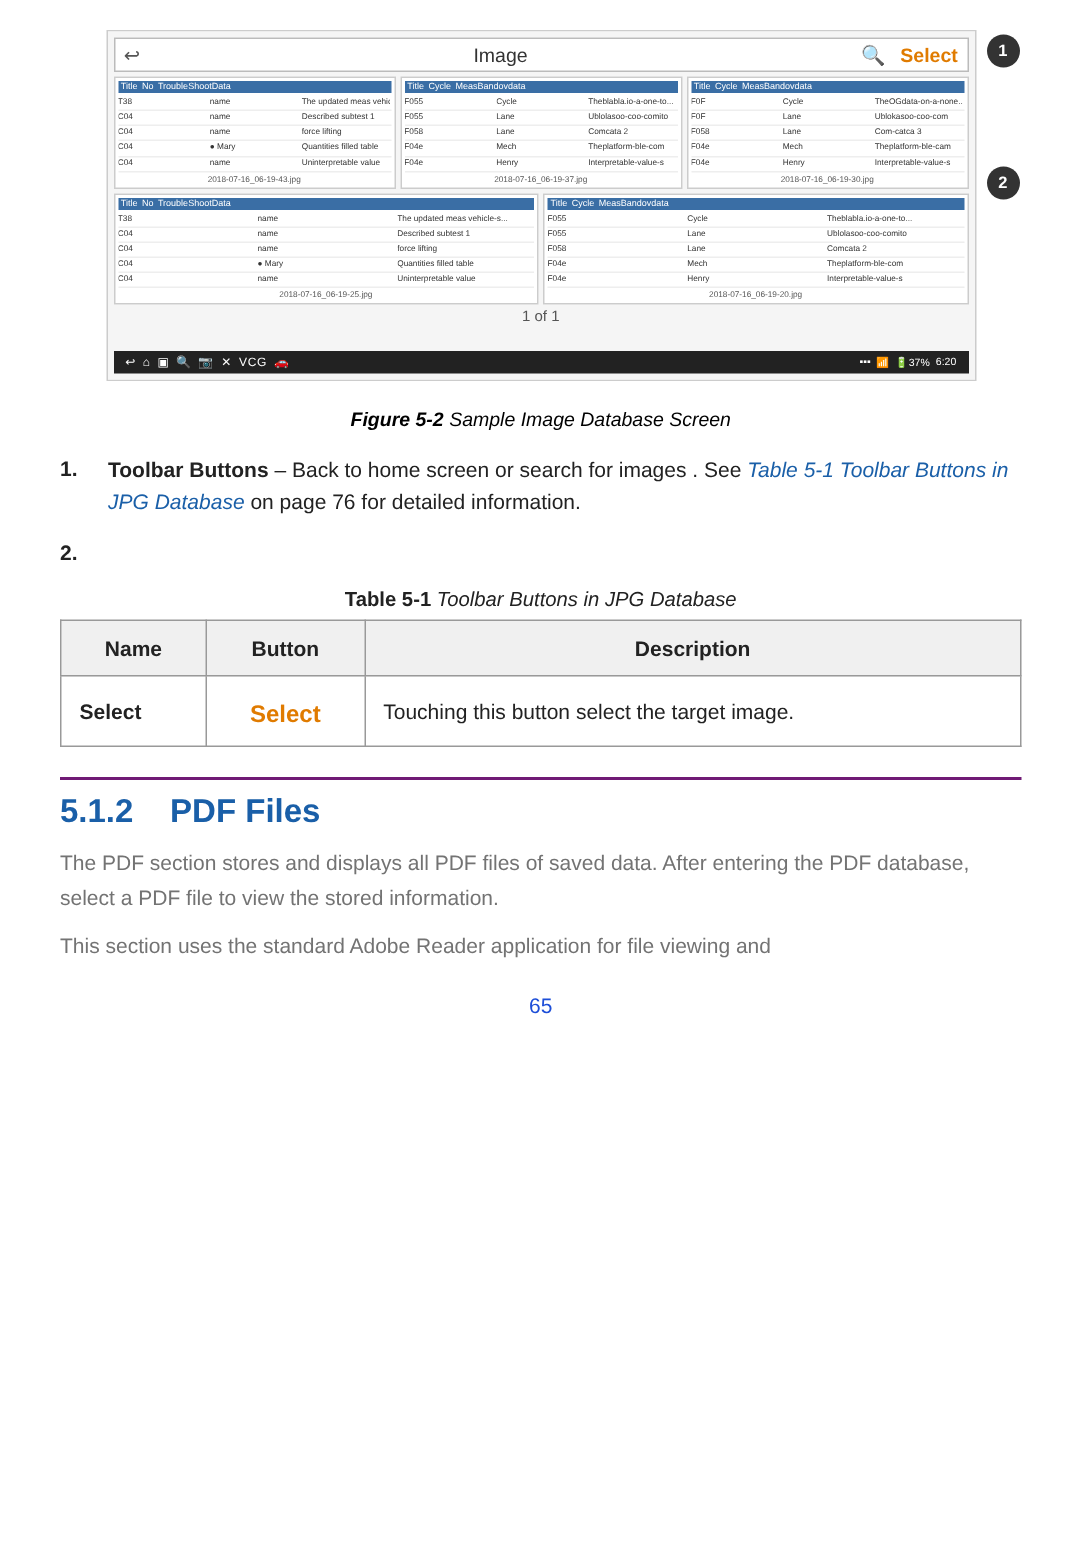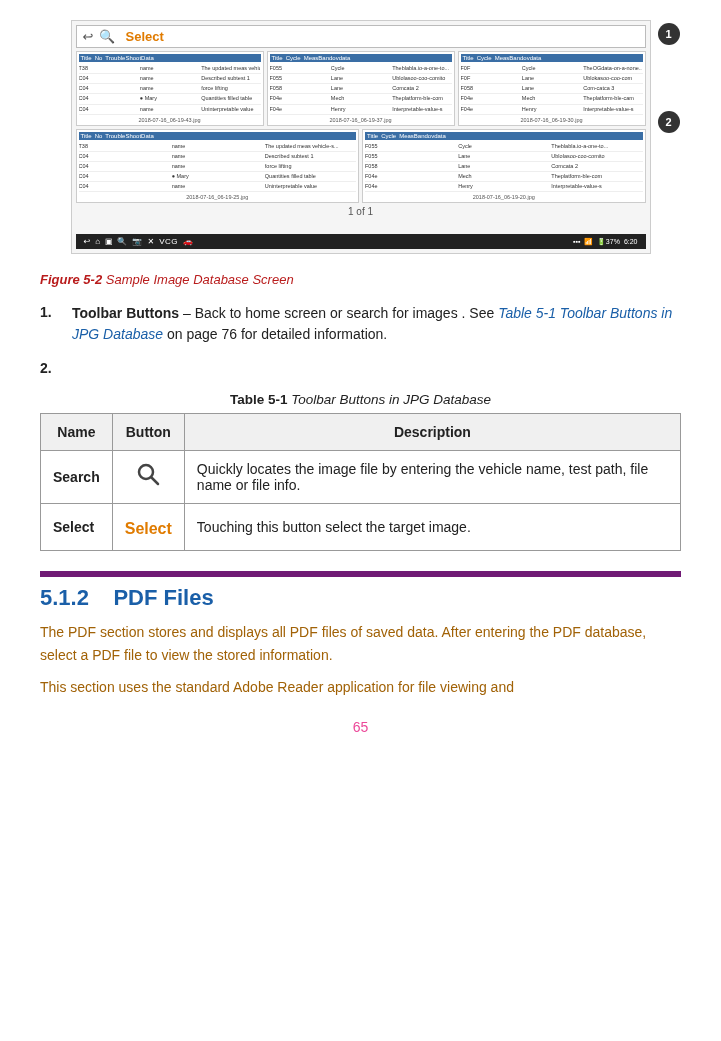--- a/index.html
+++ b/index.html
@@ -149,23 +149,23 @@
       font-size: 11px;
       font-weight: bold;
       display: flex;
       align-items: center;
       justify-content: center;
     }
     .callout-1 { top: 2px; right: -30px; }
     .callout-2 { top: 90px; right: -30px; }
 
     .figure-caption {
-      text-align: left;
+      text-align: center;
       font-size: 13px;
-      color: #b91c1c;
+      color: #000000;
       margin: 8px 0 16px 0;
     }
     .figure-caption strong { font-style: italic; }
 
     
     .doc-list {
       margin: 0 0 16px 0;
       padding-left: 0;
     }
     .doc-list-item {
@@ -217,47 +217,48 @@
       font-weight: bold;
       font-size: 16px;
     }
 
     
     .section-title {
       font-size: 22px;
       font-weight: bold;
       color: #1a5fa8;
       margin: 10px 0 10px 0;
-      border-top: 6px solid #701a75;
+      border-top: 2px solid #701a75;
       padding-top: 8px;
     }
     .section-para {
       font-size: 14px;
       line-height: 1.6;
       margin-bottom: 10px;
-      color: #a16207;
+      color: #737373;
     }
 
     
     .page-number {
       text-align: center;
       font-size: 14px;
-      color: #ec4899;
+      color: #1d4ed8;
       margin-top: 20px;
     }
   </style>
 </head>
 <body>
 
 <div style="display:flex; justify-content:center; margin-bottom:4px;">
   <div class="figure-container">
     <div class="figure-inner">
 
       <div class="img-toolbar">
         <span class="back-btn">↩</span>
+        <span class="title">Image</span>
         <span class="search-icon-sm">🔍</span>
         <span class="select-btn">Select</span>
       </div>
 
       <div class="img-grid">
 
         <div class="img-thumb">
           <div class="thumb-header">
             <span>Title</span>
               <span>No</span>
@@ -499,30 +500,20 @@
 <table class="doc-table">
   <thead>
     <tr>
       <th>Name</th>
       <th>Button</th>
       <th>Description</th>
     </tr>
   </thead>
   <tbody>
     <tr>
-      <td><strong>Search</strong></td>
-      <td class="icon-cell" style="font-size:22px;">
-        <svg width="26" height="26" viewBox="0 0 26 26" fill="none" xmlns="http://www.w3.org/2000/svg">
-          <circle cx="11" cy="11" r="7" stroke="#444" stroke-width="2.5" fill="none"></circle>
-          <line x1="16.5" y1="16.5" x2="23" y2="23" stroke="#444" stroke-width="2.5" stroke-linecap="round"></line>
-        </svg>
-      </td>
-      <td>Quickly locates the image file by entering the vehicle name, test path, file name or file info.</td>
-    </tr>
-    <tr>
       <td><strong>Select</strong></td>
       <td class="icon-cell">
         <span class="select-orange">Select</span>
       </td>
       <td>Touching this button select the target image.</td>
     </tr>
   </tbody>
 </table>
 
 <div class="section-title">

